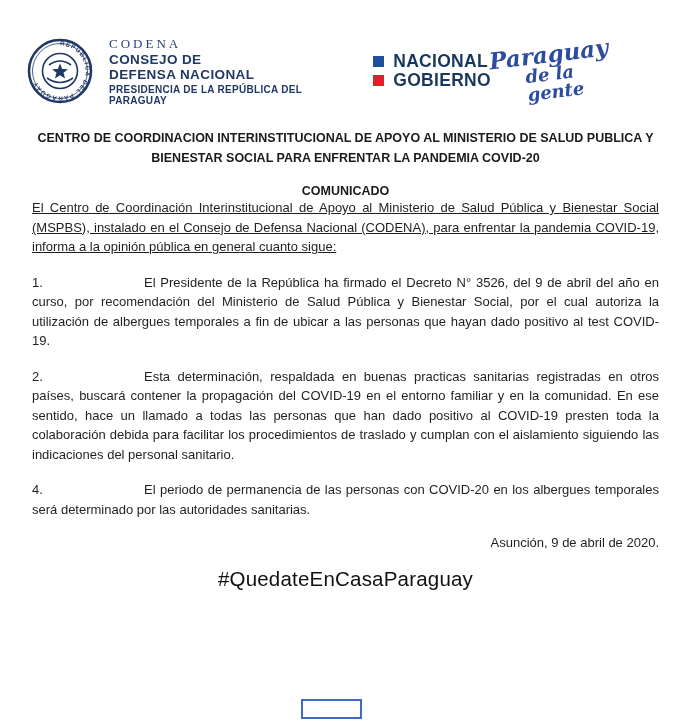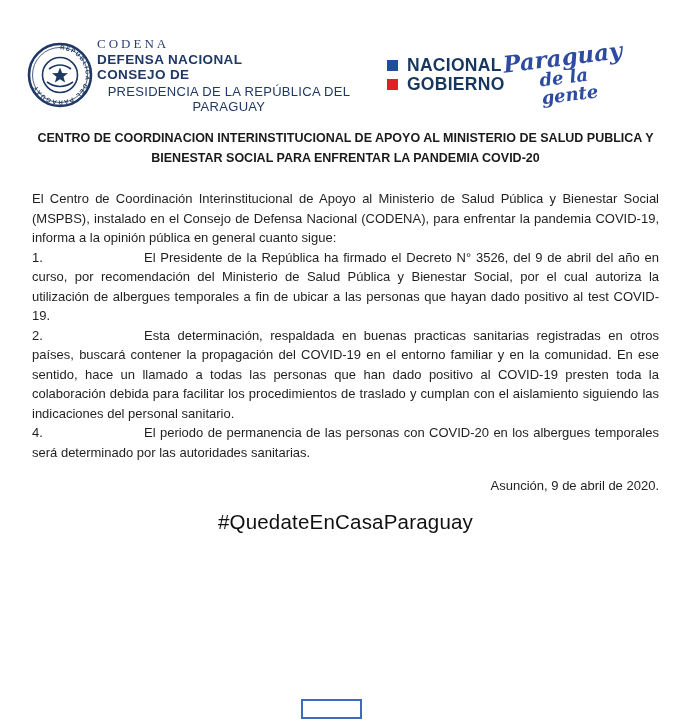--- a/index.html
+++ b/index.html
@@ -4,41 +4,41 @@
 <style>
   html,body{margin:0;padding:0;background:#fff;}
   .page{
     position:relative;width:674px;height:723px;background:#ffffff;overflow:hidden;
     font-family:"Liberation Sans",sans-serif;color:#1f1f1f;
   }
   
   .header{position:absolute;top:36px;left:27px;right:44px;display:flex;align-items:center;}
   .brand-left{display:flex;align-items:center;}
   .seal{width:66px;height:66px;flex:0 0 auto;}
-  .codena-block{margin-left:4px;color:#1f3864;}
+  .codena-block{margin-left:16px;color:#1f3864;}
   .codena-short{font-family:"Liberation Serif",serif;font-size:13px;letter-spacing:3px;color:#2a3f6f;}
   .codena-line{font-size:13.5px;font-weight:bold;letter-spacing:.4px;line-height:15px;color:#1f3864;}
-  .codena-sub{font-size:13px;font-weight:normal;letter-spacing:.3px;margin-top:2px;color:#1f3864;text-align:center;}
+  .codena-sub{font-size:10px;font-weight:bold;letter-spacing:.3px;margin-top:2px;color:#1f3864;}
   .gob-block{margin-left:26px;}
   .gob-row{display:flex;align-items:center;line-height:19px;}
   .sq{width:11px;height:11px;margin-right:9px;flex:0 0 auto;}
   .sq-red{background:#e02028;}
   .sq-blue{background:#1e4f9c;}
   .gob-word{font-size:17.5px;font-weight:bold;color:#17375e;letter-spacing:.3px;}
   .slogan{margin-left:auto;transform:rotate(-7deg);color:#2d4ba0;
           font-family:"DejaVu Serif",serif;font-style:italic;font-weight:bold;}
   .slogan-l1{font-size:23px;line-height:22px;}
   .slogan-l2{font-size:18px;line-height:18px;padding-left:34px;}
   
   .content{position:absolute;top:128px;left:32px;right:15px;}
   .doc-title{text-align:center;font-weight:bold;font-size:12.5px;line-height:20px;color:#1a1a1a;}
   .subtitle{text-align:center;font-weight:bold;font-size:12.5px;margin-top:16px;color:#1a1a1a;}
   .para{font-size:13px;line-height:19.5px;text-align:justify;margin:0;}
-  .intro{margin-top:21px;}
-  .item{}
+  .intro{text-decoration:underline;}
+  .item{margin-top:16px;}
   .num{display:inline-block;width:112px;}
   .dateline{margin-top:16px;font-size:13px;text-align:right;}
   .hashtag{margin-top:17px;text-align:center;font-weight:normal;font-size:20.5px;letter-spacing:.2px;color:#111;}
   
   .placeholder-box{position:absolute;left:301px;top:699px;width:61px;height:20px;
                    border:2px solid #3f6ac4;background:#fff;box-sizing:border-box;}
 </style>
 </head>
 <body>
 
@@ -57,22 +57,22 @@
           <text font-size="6" font-family="Liberation Sans, sans-serif" font-weight="bold" fill="#1f3864" letter-spacing="1.2">
             <textPath href="#rimpath">REPUBLICA DEL PARAGUAY</textPath>
           </text>
           <path d="M20 40 q13 9 26 0" fill="none" stroke="#1f3864" stroke-width="1.6"></path>
           <path d="M22 27 q11 -8 22 0" fill="none" stroke="#1f3864" stroke-width="1.6"></path>
           <polygon fill="#1f3864" points="33,25.5 35.2,31 41,31.2 36.5,34.8 38.1,40.4 33,37.2 27.9,40.4 29.5,34.8 25,31.2 30.8,31"></polygon>
         </svg>
       </span>
       <div class="codena-block">
         <div class="codena-short">CODENA</div>
+        <div class="codena-line">CONSEJO DE</div>
         <div class="codena-line">DEFENSA NACIONAL</div>
-        <div class="codena-line">CONSEJO DE</div>
         <div class="codena-sub">PRESIDENCIA DE LA REPÚBLICA DEL PARAGUAY</div>
       </div>
     </div>
 
     <div class="gob-block">
       <div class="gob-row">
         <span class="sq sq-blue"></span>
         <span class="gob-word">NACIONAL</span>
       </div>
       <div class="gob-row">
@@ -86,20 +86,21 @@
       <div class="slogan-l2">de la gente</div>
     </div>
   </div>
 
   <div class="content">
     <div class="doc-title">
       <div>CENTRO DE COORDINACION INTERINSTITUCIONAL DE APOYO AL MINISTERIO DE SALUD PUBLICA Y</div>
       <div>BIENESTAR SOCIAL PARA ENFRENTAR LA PANDEMIA COVID-20</div>
     </div>
 
+    <div class="subtitle">COMUNICADO</div>
 
     <p class="para intro">El Centro de Coordinación Interinstitucional de Apoyo al Ministerio de Salud Pública y Bienestar Social (MSPBS), instalado en el Consejo de Defensa Nacional (CODENA), para enfrentar la pandemia COVID-19, informa a la opinión pública en general cuanto sigue:</p>
 
     <p class="para item"><span class="num">1.</span><span>El Presidente de la República ha firmado el Decreto N° 3526, del 9 de abril del año en curso, por recomendación del Ministerio de Salud Pública y Bienestar Social, por el cual autoriza la utilización de albergues temporales a fin de ubicar a las personas que hayan dado positivo al test COVID-19.</span></p>
 
     <p class="para item"><span class="num">2.</span><span>Esta determinación, respaldada en buenas practicas sanitarias registradas en otros países, buscará contener la propagación del COVID-19 en el entorno familiar y en la comunidad. En ese sentido, hace un llamado a todas las personas que han dado positivo al COVID-19 presten toda la colaboración debida para facilitar los procedimientos de traslado y cumplan con el aislamiento siguiendo las indicaciones del personal sanitario.</span></p>
 
 
     <p class="para item"><span class="num">4.</span><span>El periodo de permanencia de las personas con COVID-20 en los albergues temporales será determinado por las autoridades sanitarias.</span></p>
 

